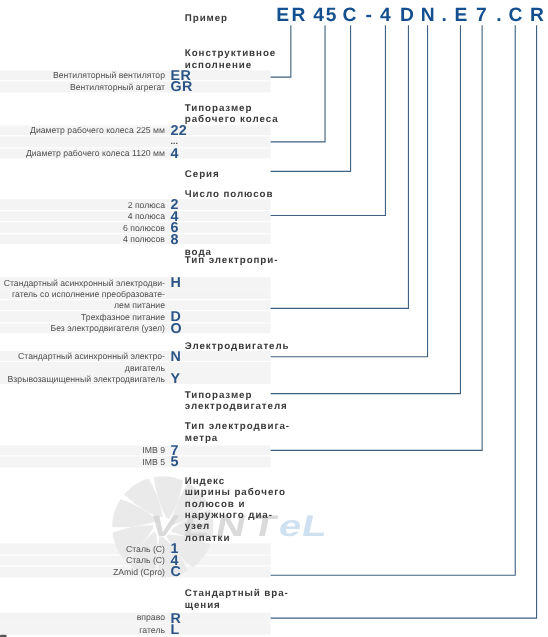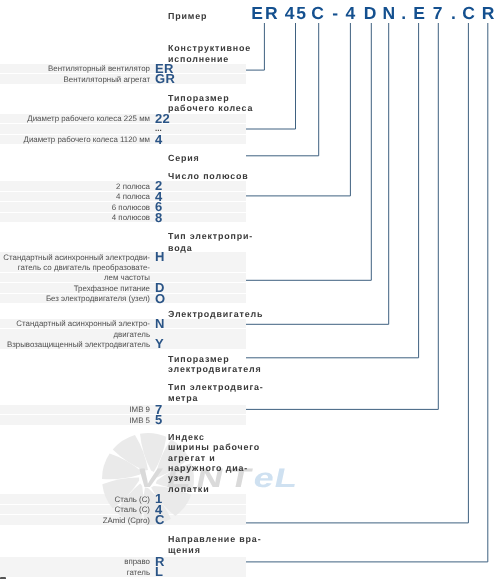--- a/index.html
+++ b/index.html
@@ -123,56 +123,56 @@
     <div class="hd" style="top:170.7px">Число полюсов</div>
     <div class="lbl" style="top:181.6px">2 полюса</div>
     <div class="val" style="top:181.2px">2</div>
     <div class="lbl" style="top:192.0px">4 полюса</div>
     <div class="val" style="top:191.6px">4</div>
     <div class="lbl" style="top:202.5px">6 полюсов</div>
     <div class="val" style="top:202.1px">6</div>
     <div class="lbl" style="top:212.9px">4 полюсов</div>
     <div class="val" style="top:212.5px">8</div>
     <div class="hd" style="top:230.7px">Тип электропри-</div>
-    <div class="hd" style="top:243px">вода</div>
+    <div class="hd" style="top:224px">вода</div>
     <div class="lbl" style="top:252.5px">Стандартный асинхронный электродви-</div>
     <div class="val" style="top:252.1px">H</div>
-    <div class="lbl" style="top:262.7px">гатель со двигатель преобразовате-</div>
-    <div class="lbl" style="top:273.1px">лем частоты</div>
+    <div class="lbl" style="top:262.7px">гатель со исполнение преобразовате-</div>
+    <div class="lbl" style="top:273.1px">лем питание</div>
     <div class="lbl" style="top:283.5px">Трехфазное питание</div>
     <div class="val" style="top:283.1px">D</div>
     <div class="lbl" style="top:294.0px">Без электродвигателя (узел)</div>
     <div class="val" style="top:293.6px">O</div>
     <div class="hd" style="top:308.5px">Электродвигатель</div>
     <div class="lbl" style="top:319.3px">Стандартный асинхронный электро-</div>
     <div class="val" style="top:318.9px">N</div>
     <div class="lbl" style="top:329.7px">двигатель</div>
     <div class="lbl" style="top:339.5px">Взрывозащищенный электродвигатель</div>
     <div class="val" style="top:339.1px">Y</div>
     <div class="hd" style="top:353.8px">Типоразмер</div>
     <div class="hd" style="top:364.2px">электродвигателя</div>
     <div class="hd" style="top:382.1px">Тип электродвига-</div>
     <div class="hd" style="top:392.5px">метра</div>
     <div class="lbl" style="top:405.2px">IMB 9</div>
     <div class="val" style="top:404.8px">7</div>
     <div class="lbl" style="top:415.6px">IMB 5</div>
     <div class="val" style="top:415.2px">5</div>
     <div class="hd" style="top:431.6px">Индекс</div>
     <div class="hd" style="top:442.0px">ширины рабочего</div>
-    <div class="hd" style="top:452.5px">агрегат и</div>
+    <div class="hd" style="top:452.5px">полюсов и</div>
     <div class="hd" style="top:462.9px">наружного диа-</div>
     <div class="hd" style="top:473.3px">узел</div>
     <div class="hd" style="top:483.8px">лопатки</div>
     <div class="lbl" style="top:494.6px">Сталь (C)</div>
     <div class="val" style="top:494.2px">1</div>
     <div class="lbl" style="top:505.0px">Сталь (C)</div>
     <div class="val" style="top:504.6px">4</div>
     <div class="lbl" style="top:515.5px">ZAmid (Cpro)</div>
     <div class="val" style="top:515.1px">C</div>
-    <div class="hd" style="top:534.2px">Направление вра-</div>
+    <div class="hd" style="top:534.2px">Стандартный вра-</div>
     <div class="hd" style="top:544.6px">щения</div>
     <div class="lbl" style="top:557.4px">вправо</div>
     <div class="val" style="top:557.0px">R</div>
     <div class="lbl" style="top:567.8px">гатель</div>
     <div class="val" style="top:567.4px">L</div>
     <div class="code" style="left:257.0px">E</div>
     <div class="code" style="left:271.3px">R</div>
     <div class="code" style="left:289.6px">4</div>
     <div class="code" style="left:301.0px">5</div>
     <div class="code" style="left:317.7px">C</div>

